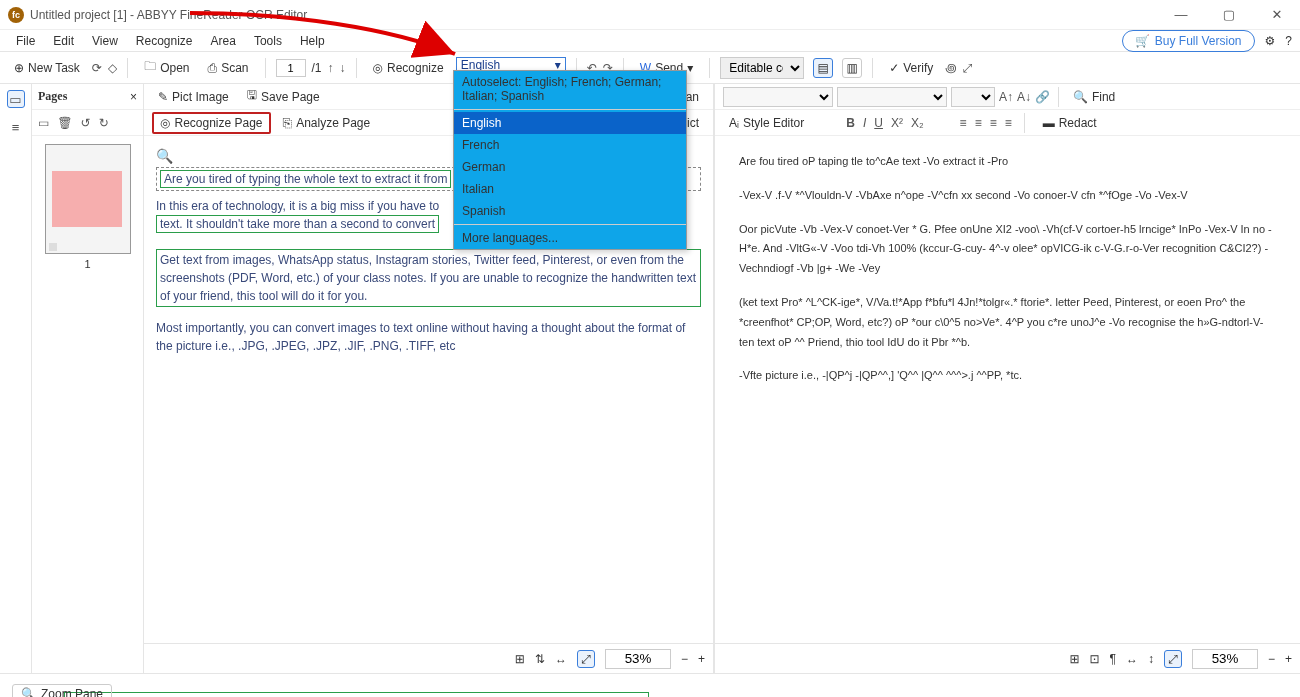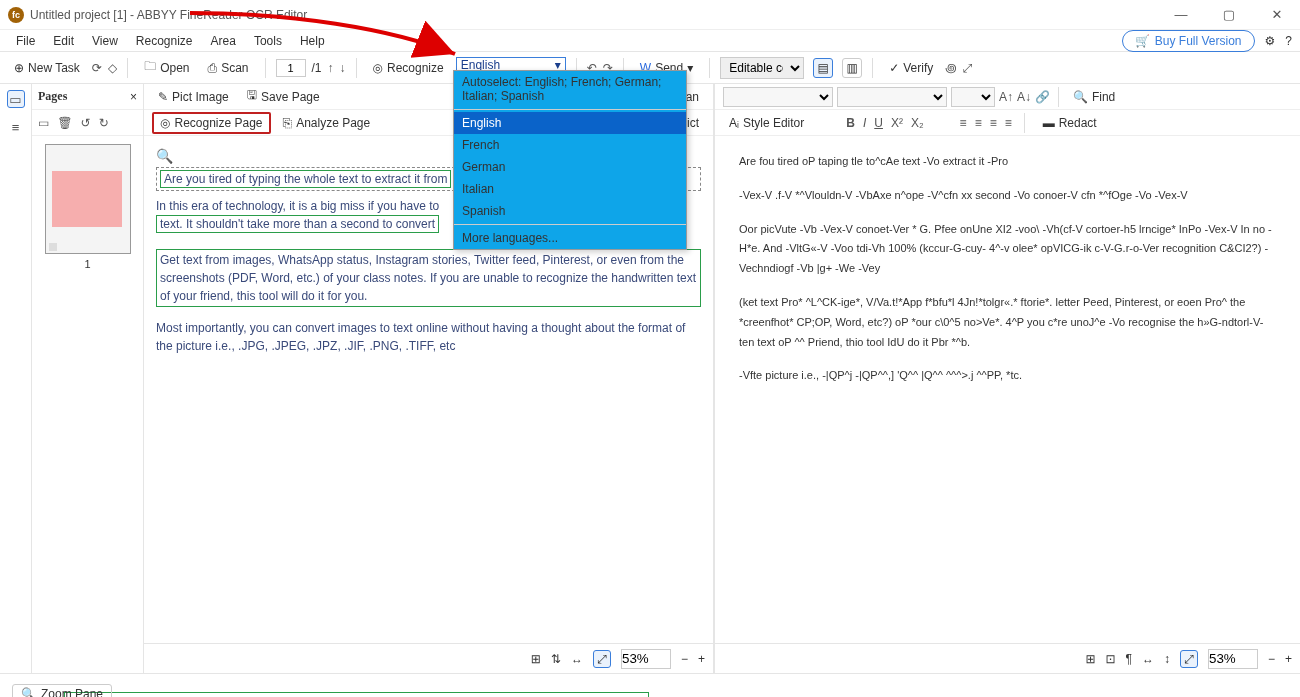--- a/index.html
+++ b/index.html
@@ -54,21 +54,21 @@
 
 .text-panel { flex:1; display:flex; flex-direction:column; border-left:1px solid #e5e5e5;}
 .text-toolbar{ height:26px; display:flex; align-items:center; padding:0 8px; gap:4px; border-bottom:1px solid #eee;}
 .text-toolbar2{ height:26px; display:flex; align-items:center; padding:0 8px; gap:8px; border-bottom:1px solid #eee;}
 .ddl{ border:1px solid #ccc; height:20px; width:110px; background:#f7f7f7;}
 .txt-body{ flex:1; overflow:auto; padding:16px 24px; font-size:11px; line-height:1.8; color:#333;}
 .txt-body .para{ margin-bottom:14px;}
 .txt-body .right{ text-align:right;}
 
 .zoombar { height:30px; border-top:1px solid #e5e5e5; display:flex; align-items:center; padding:0 8px; gap:10px; font-size:12px;}
-.zoombar .zsel{ border:1px solid #ccc; height:20px; width:50px; }
+.zoombar .zsel{ border:1px solid #ccc; height:20px; width:66px; text-align:center;}
 .zoombar .sp{ flex:1;}
 .zoombar .fit{ width:18px;height:18px;border:1px solid #3a7edb;background:#eaf2fc;border-radius:3px;display:flex;align-items:center;justify-content:center;}
 
 .zoom-pane{ height:120px; border-top:1px solid #e5e5e5; display:flex; flex-direction:column; position:relative;}
 .zoom-pane .canvas{flex:1; padding:18px 64px; font-family:"Comic Sans MS",cursive; font-size:20px; color:#3a4a7a;}
 .zoom-pane .canvas .gbox{border:1px solid #2a9d4a; padding:2px 6px; display:inline-block;}
 .zoom-pane .tag{ position:absolute;left:12px;top:10px;border:1px solid #ccc;border-radius:3px;padding:2px 8px;font-size:12px;display:flex;align-items:center;gap:5px;}
 
 
 .lang-dd{ position:absolute; left:453px; top:70px; width:234px; background:#0ea5e9; border:1px solid #999; box-shadow:2px 2px 6px rgba(0,0,0,.2); z-index:50; font-size:12px;}

